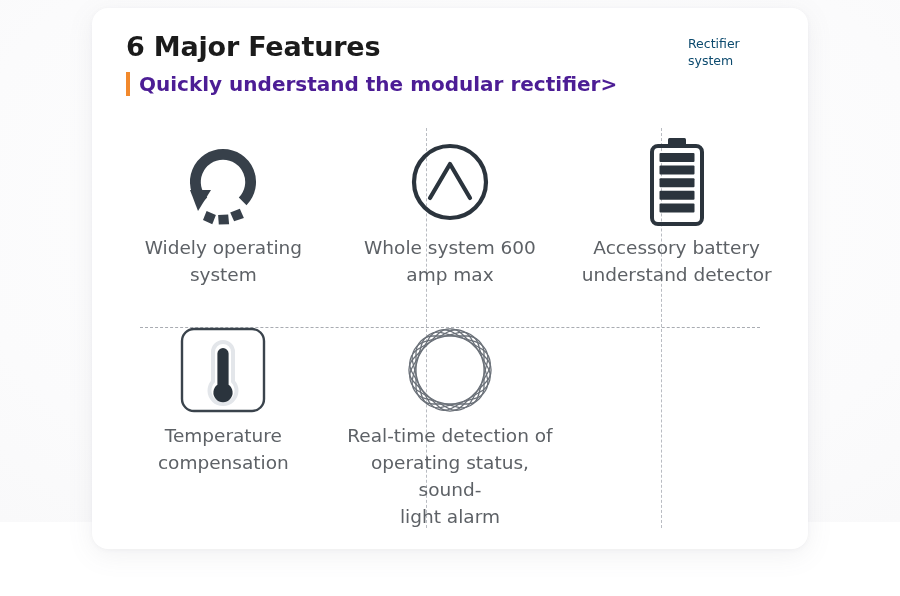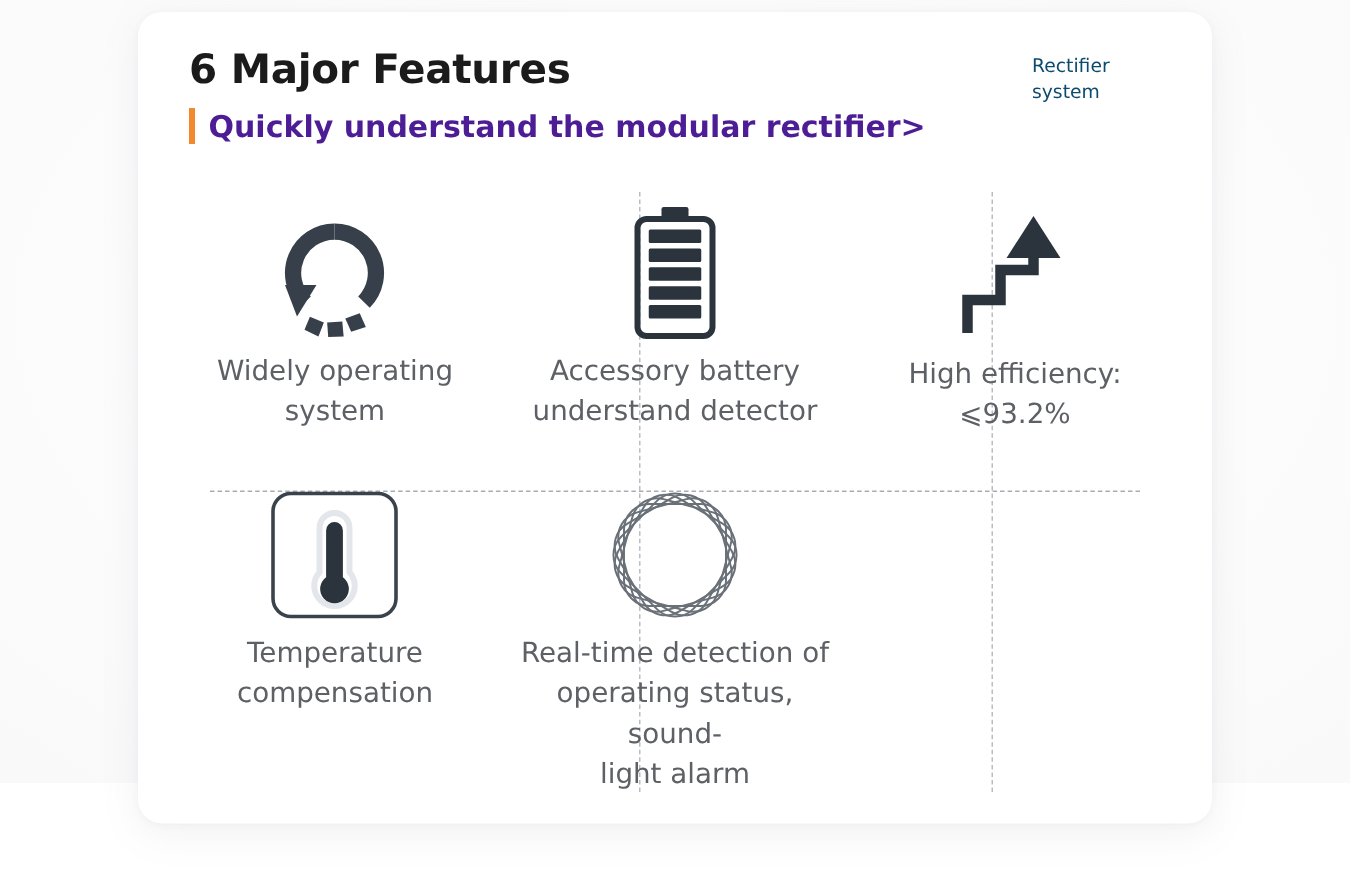--- a/index.html
+++ b/index.html
@@ -167,20 +167,30 @@
               <path d="M10 51 L31 51 L18 72 Z"></path>
               <path d="M50.2 73.4 l9.6 -3.6 l4.1 9.2 l-9.8 3.2 Z"></path>
               <path d="M38.1 76.0 l10.1 -0.6 l0.9 9.9 l-10.3 0.3 Z"></path>
               <path d="M26.6 72.1 l9.3 3.9 l-3.6 9.3 l-9.3 -4.4 Z"></path>
             </g>
           </svg>
         </div>
         <div class="cell-label">Widely operating system</div>
       </div>
 
+      <div class="cell">
+        <div class="icon-wrap">
+          <svg width="84" height="84" viewBox="0 0 84 84">
+            <circle cx="42" cy="42" r="36" fill="none" stroke="#2b343d" stroke-width="4.2"></circle>
+            <path d="M22 58 L42 24 L62 58" fill="none" stroke="#2b343d" stroke-width="4.2" stroke-linecap="round" stroke-linejoin="round"></path>
+          </svg>
+        </div>
+        <div class="cell-label">Whole system 600
+amp max</div>
+      </div>
 
       <div class="cell">
         <div class="icon-wrap">
           <svg width="64" height="92" viewBox="0 0 64 92">
             <rect x="23" y="2" width="18" height="8" rx="1.5" fill="#2b343d"></rect>
             <rect x="7" y="10" width="50" height="78" rx="6" fill="none" stroke="#2b343d" stroke-width="4"></rect>
             <g fill="#2b343d">
               <rect x="14.5" y="17" width="35" height="9" rx="1"></rect>
               <rect x="14.5" y="29.6" width="35" height="9" rx="1"></rect>
               <rect x="14.5" y="42.2" width="35" height="9" rx="1"></rect>
@@ -188,30 +198,20 @@
               <rect x="14.5" y="67.4" width="35" height="9" rx="1"></rect>
               <rect x="14.5" y="80.0" width="35" height="0" rx="1"></rect>
             </g>
             <rect x="14.5" y="79" width="35" height="0" fill="#2b343d"></rect>
           </svg>
         </div>
         <div class="cell-label">Accessory battery
 understand detector</div>
       </div>
 
-      <div class="cell row2">
-        <div class="icon-wrap">
-          <svg width="80" height="84" viewBox="0 0 80 84">
-            <path d="M8 80 L8 58 L30 58 L30 38 L52 38 L52 22" fill="none" stroke="#2b343d" stroke-width="7" stroke-linejoin="miter" stroke-linecap="butt"></path>
-            <path d="M52 2 L70 30 L34 30 Z" fill="#2b343d"></path>
-          </svg>
-        </div>
-        <div class="cell-label">High efficiency:
-⩽93.2%</div>
-      </div>
 
       <div class="cell row2">
         <div class="icon-wrap">
           <svg width="88" height="88" viewBox="0 0 88 88">
             <rect x="3" y="3" width="82" height="82" rx="12" fill="none" stroke="#3a434c" stroke-width="2.4"></rect>
             <path d="M44 16 a10 10 0 0 1 10 10 v29.5 a13.5 13.5 0 1 1 -20 0 V26 a10 10 0 0 1 10 -10 z" fill="none" stroke="#e3e6ea" stroke-width="4"></path>
             <path d="M44 22 a5.6 5.6 0 0 1 5.6 5.6 v31.2 a9.6 9.6 0 1 1 -11.2 0 V27.6 A5.6 5.6 0 0 1 44 22 z" fill="#2b343d"></path>
           </svg>
         </div>
         <div class="cell-label">Temperature

